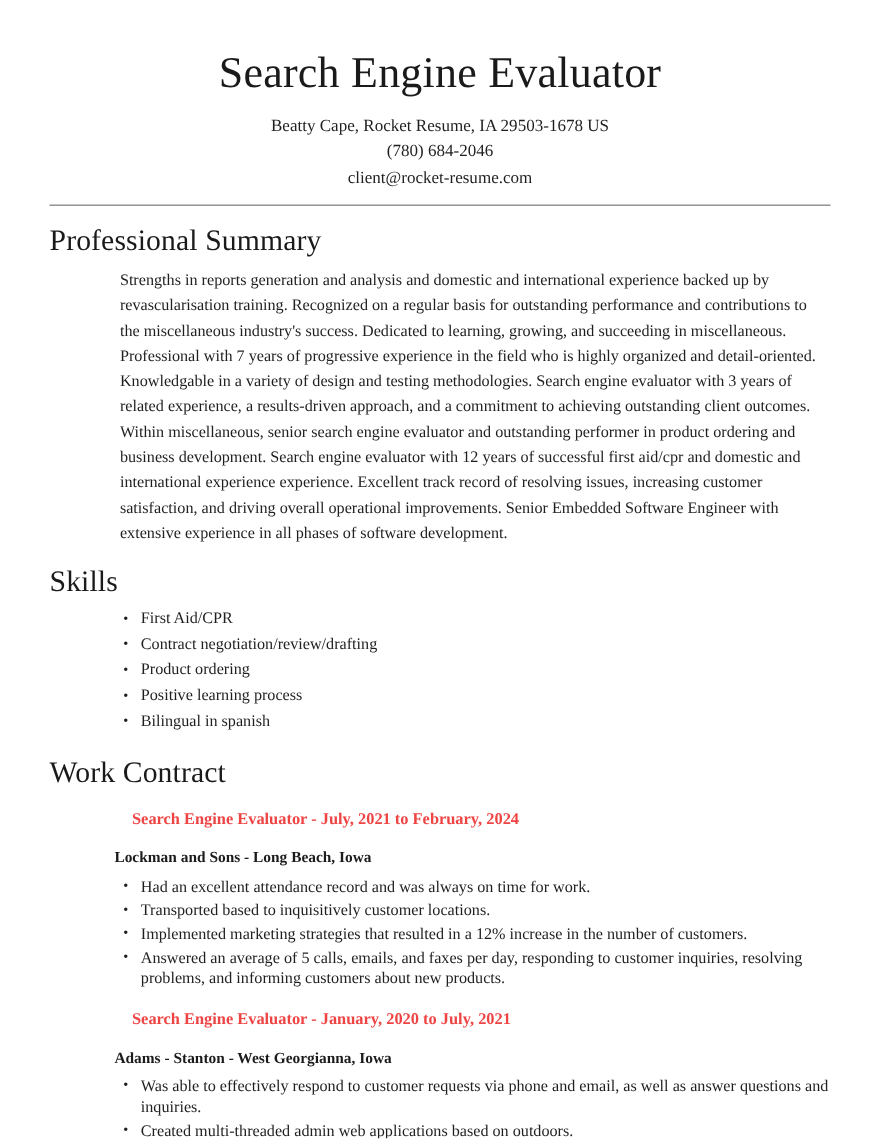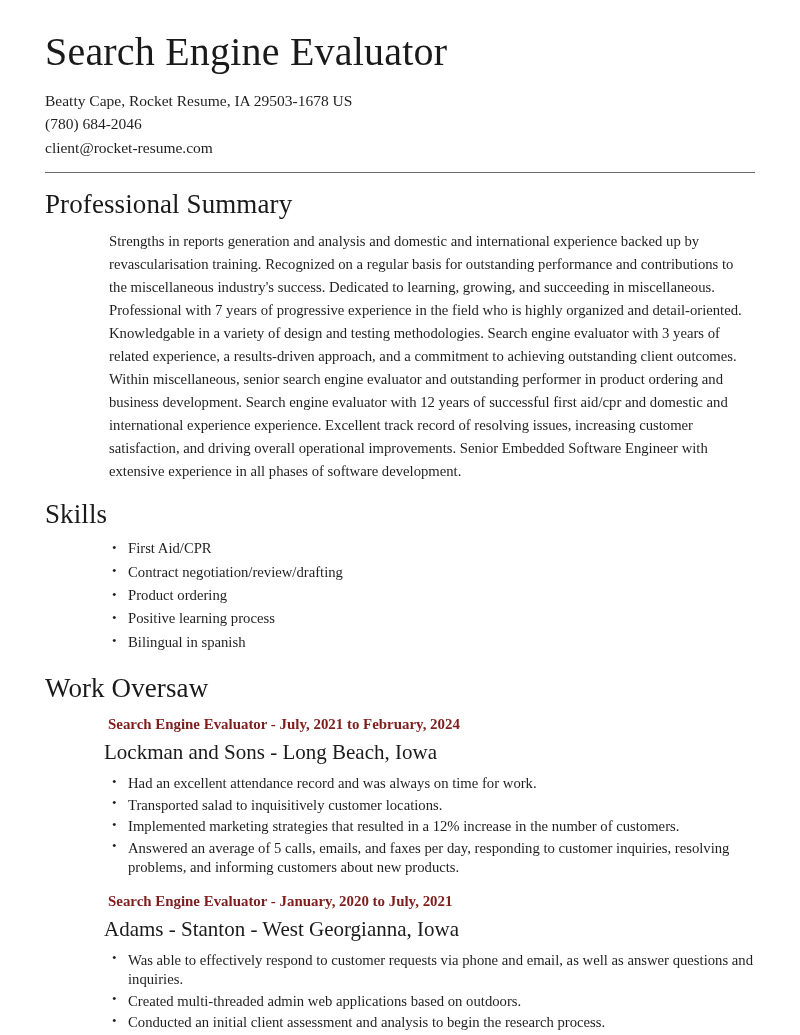--- a/index.html
+++ b/index.html
@@ -18,21 +18,22 @@
     width: 800px;
     height: 1035px;
     background: #ffffff;
     overflow: hidden;
     box-sizing: border-box;
     padding: 0 45px;
   }
 
   
   .header {
-    padding-top: 30px;
+    padding-top: 44px;
+    text-align: center;
   }
   .full-name {
     font-family: "Liberation Serif", "DejaVu Serif", serif;
     font-size: 40px;
     font-weight: 400;
     letter-spacing: 0.2px;
     line-height: 1.12;
     color: #1a1a1a;
     margin: 0 0 14px 0;
   }
@@ -110,26 +111,26 @@
 
   
   .job {
     margin-bottom: 14px;
   }
   .job:last-child { margin-bottom: 0; }
   .job-title {
     font-size: 14.9px;
     font-weight: 600;
     line-height: 1.36;
-    color: #7f1d1d;
-    margin: 4px;
+    color: #ef4444;
+    margin: 16px;
   }
   .job-company {
-    font-size: 21px;
-    font-weight: 400;
+    font-size: 14px;
+    font-weight: 700;
     line-height: 1.36;
     color: #1b1b1b;
     margin: 0 0 7px 0;
   }
   ul.bullets.job-bullets > li {
     margin-bottom: 2.5px;
     line-height: 1.3;
   }
 </style>
 </head>
@@ -161,29 +162,29 @@
           <li>Contract negotiation/review/drafting</li>
           <li>Product ordering</li>
           <li>Positive learning process</li>
           <li>Bilingual in spanish</li>
         </ul>
       </div>
     </div>
   </div>
 
   <div class="section">
-    <h2 class="section-title">Work Oversaw</h2>
+    <h2 class="section-title">Work Contract</h2>
     <div class="section-body">
 
       <div class="job">
         <p class="job-title">Search Engine Evaluator - July, 2021 to February, 2024</p>
         <p class="job-company">Lockman and Sons - Long Beach, Iowa</p>
         <ul class="bullets job-bullets">
           <li>Had an excellent attendance record and was always on time for work.</li>
-          <li>Transported salad to inquisitively customer locations.</li>
+          <li>Transported based to inquisitively customer locations.</li>
           <li>Implemented marketing strategies that resulted in a 12% increase in the number of customers.</li>
           <li>Answered an average of 5 calls, emails, and faxes per day, responding to customer inquiries, resolving problems, and informing customers about new products.</li>
         </ul>
       </div>
 
       <div class="job">
         <p class="job-title">Search Engine Evaluator - January, 2020 to July, 2021</p>
         <p class="job-company">Adams - Stanton - West Georgianna, Iowa</p>
         <ul class="bullets job-bullets">
           <li>Was able to effectively respond to customer requests via phone and email, as well as answer questions and inquiries.</li>

